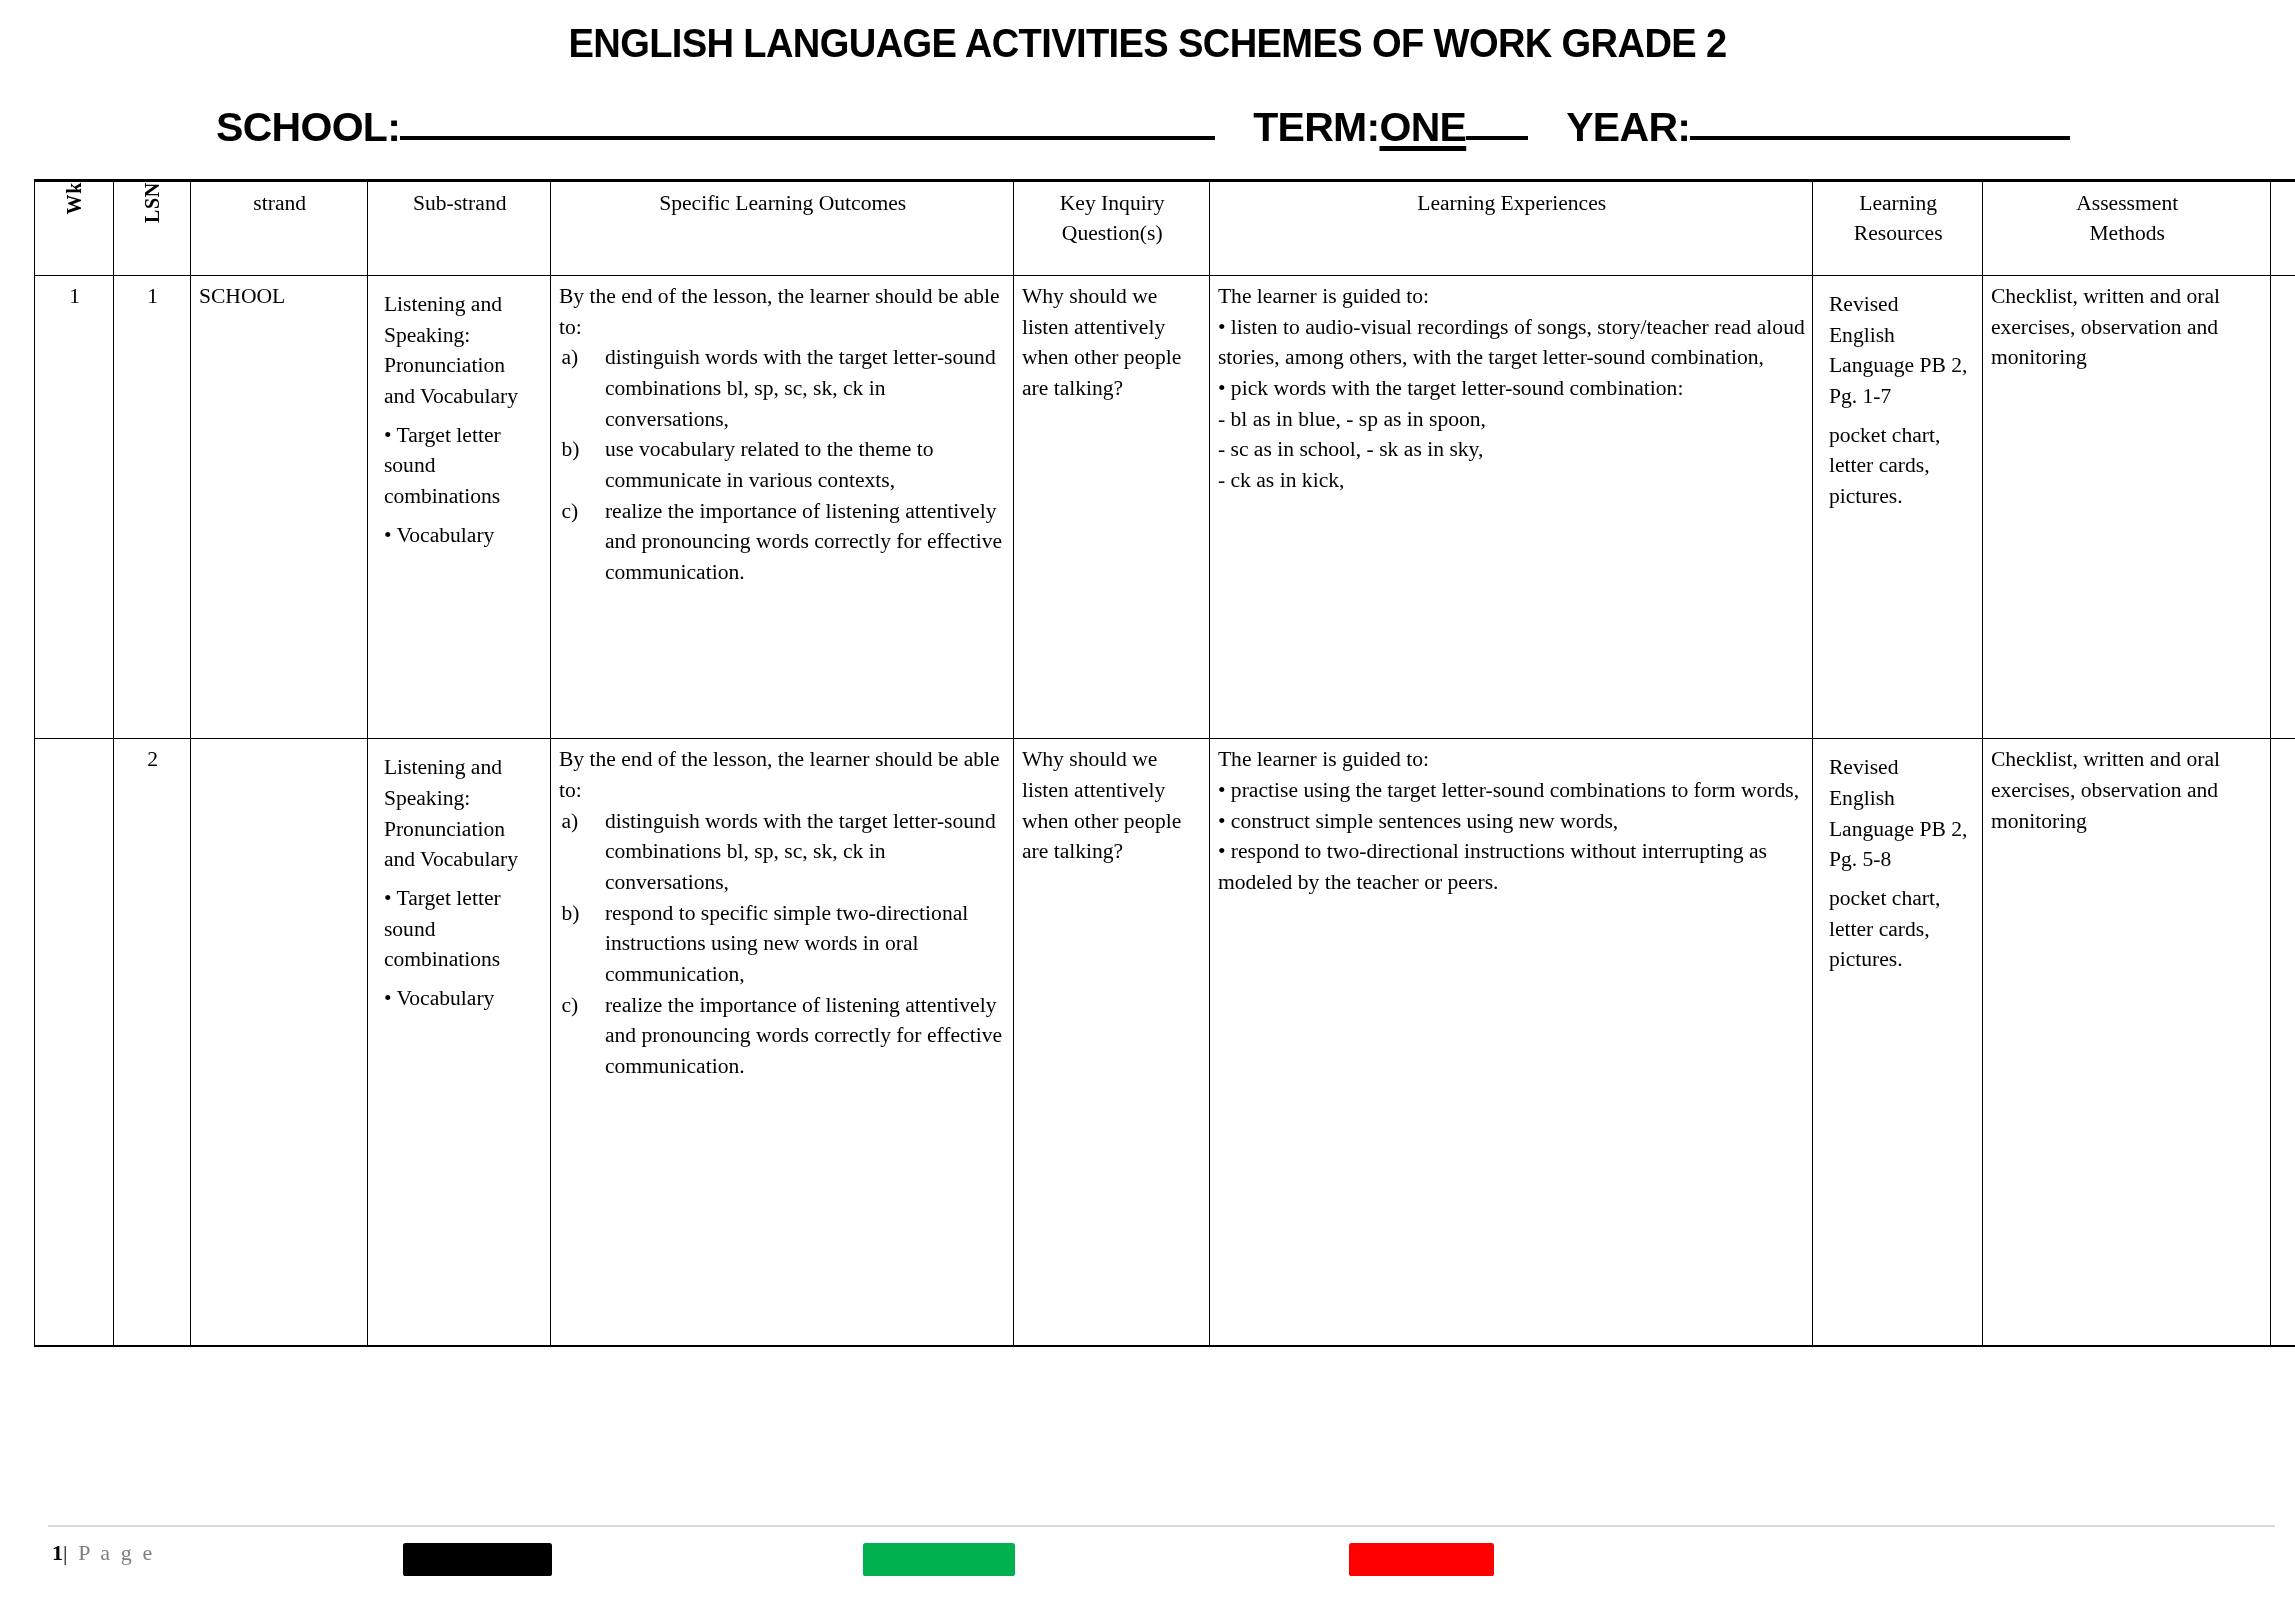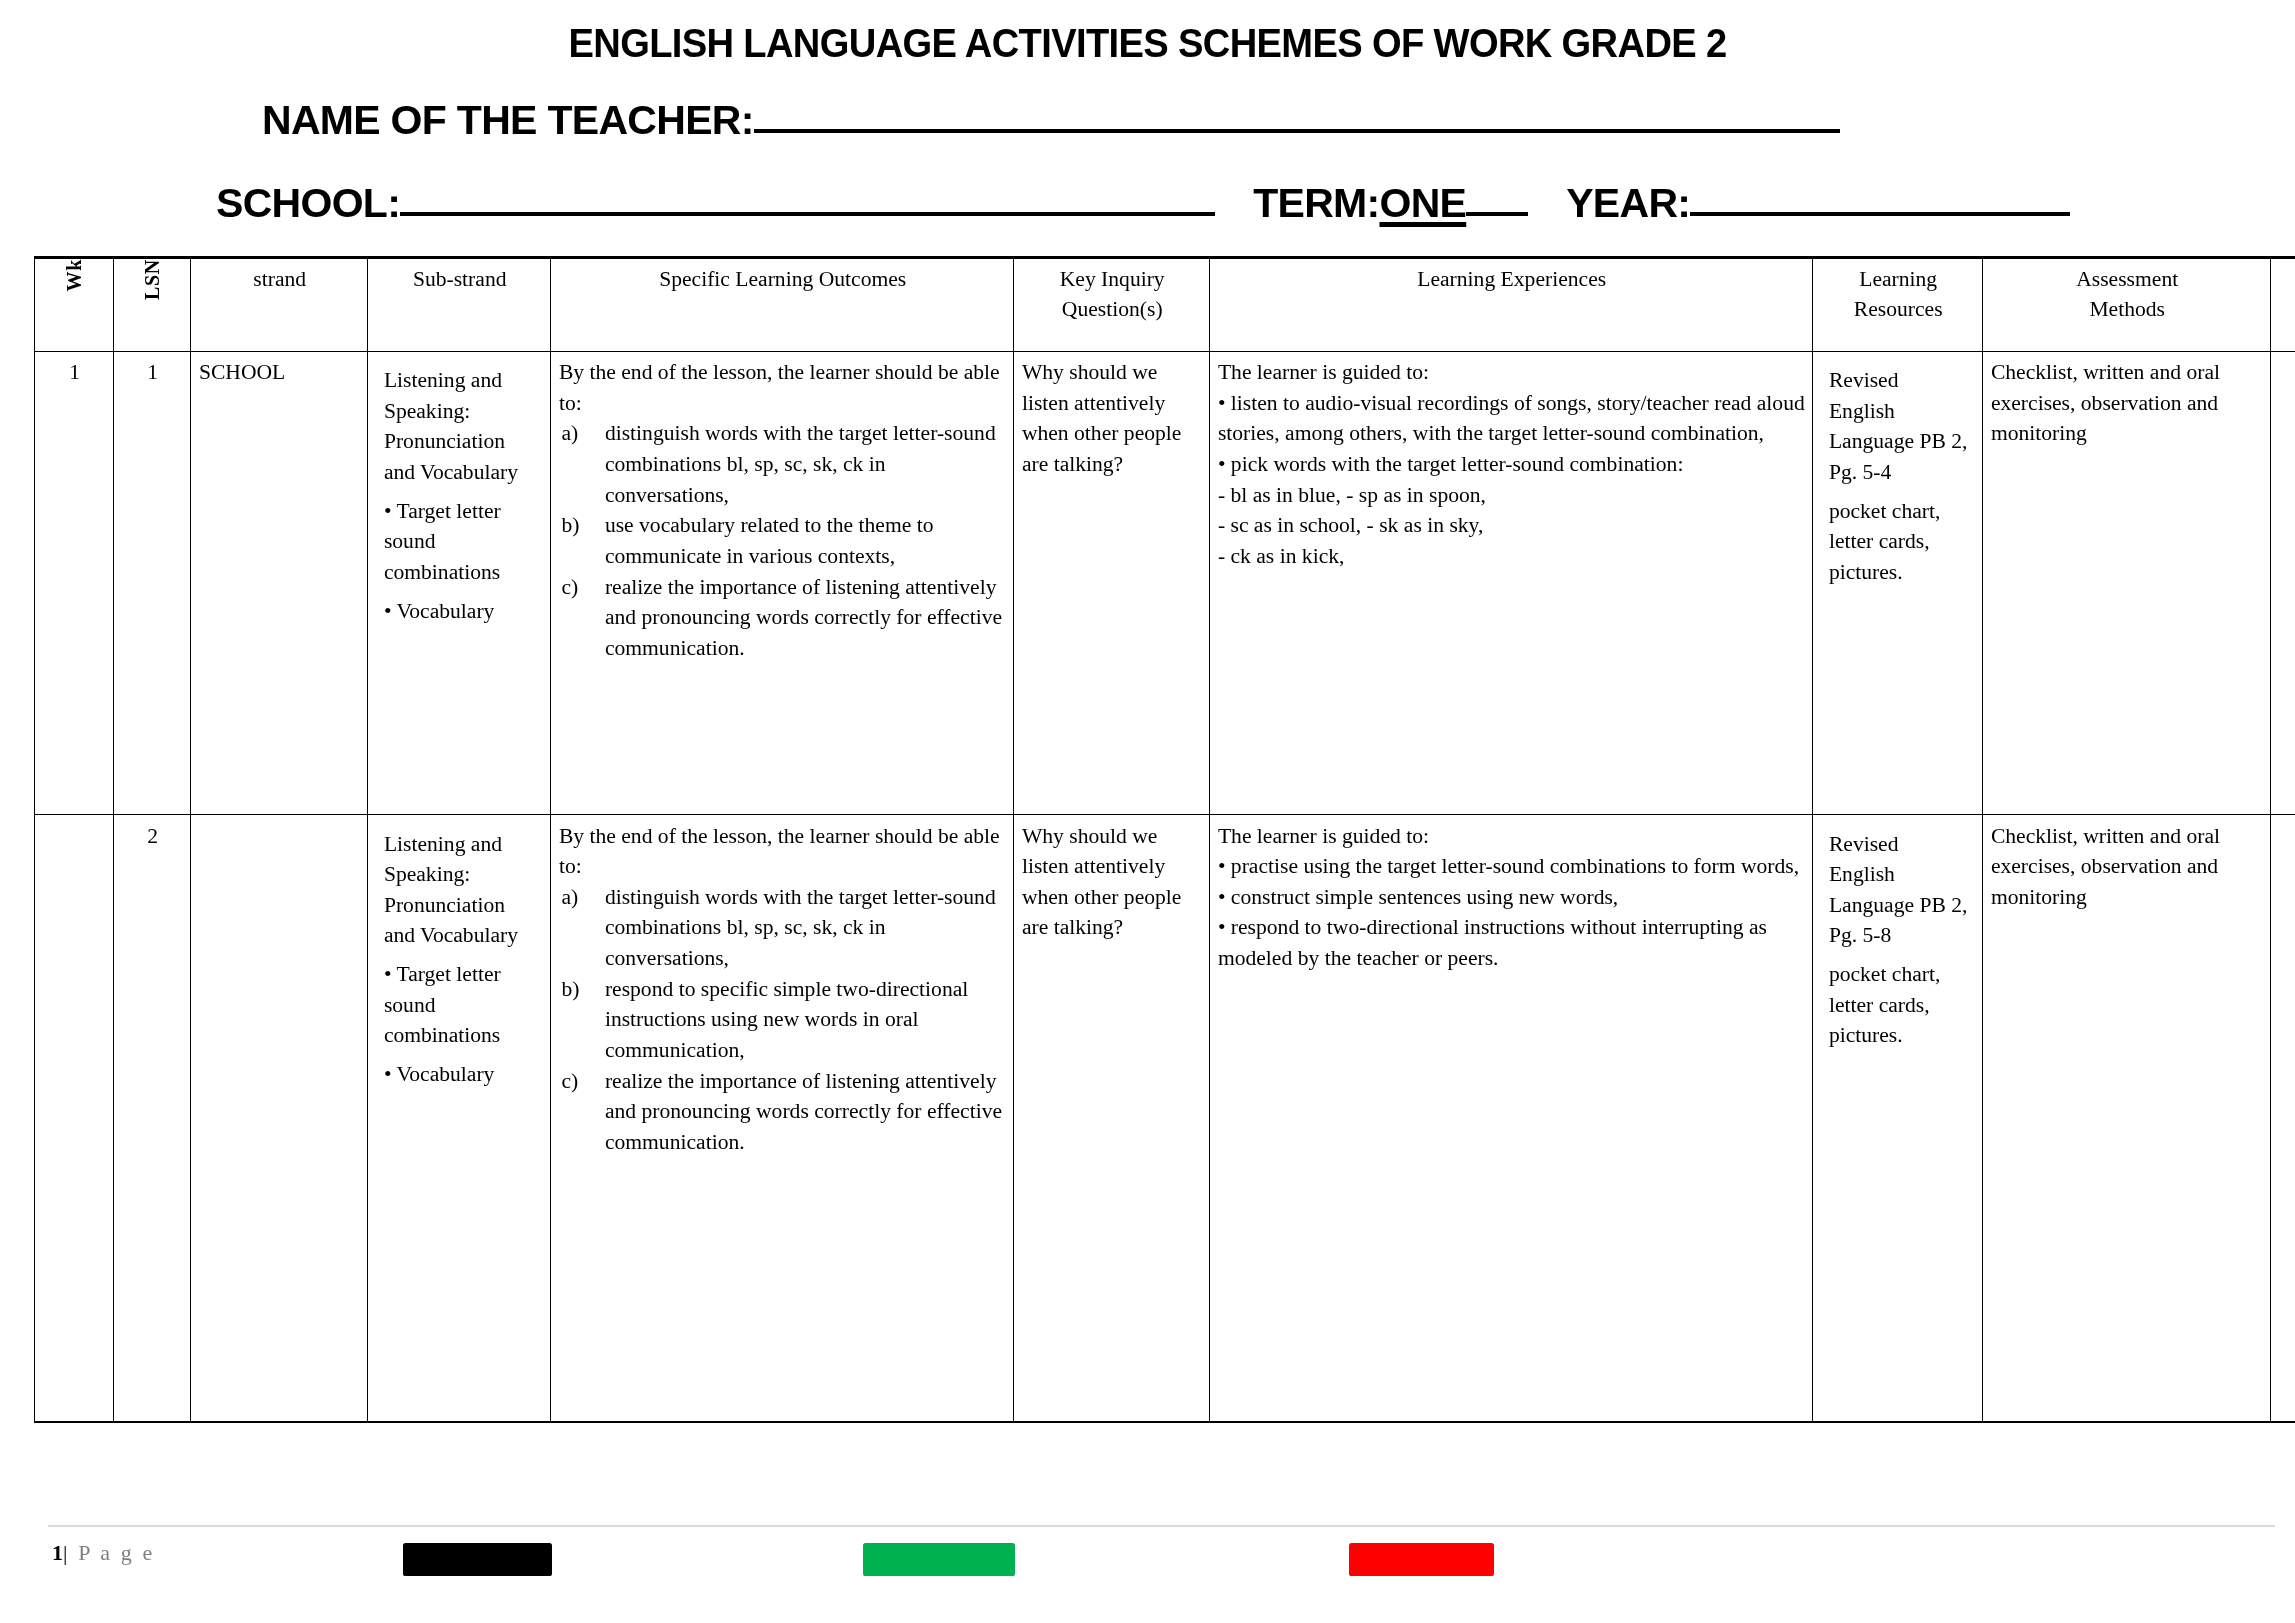--- a/index.html
+++ b/index.html
@@ -214,23 +214,20 @@
   .bar-green { left: 849px; width: 152px; }
   .bar-red   { left: 1335px; width: 145px; }
 </style>
 </head>
 <body>
 
 <div class="doc-header">
 
   <div class="doc-title">ENGLISH LANGUAGE ACTIVITIES SCHEMES OF WORK GRADE 2</div>
 
-  <div class="line-teacher">
-    <span>NAME OF THE TEACHER:</span><span class="blank-rule rule-teacher"></span>
-  </div>
 
   <div class="line-school">
     <span>SCHOOL:</span><span class="blank-rule rule-school"></span><span class="gap-sm"></span><span>TERM:</span><span class="term-value">ONE</span><span class="blank-rule rule-term"></span><span class="gap-sm"></span><span>YEAR:</span><span class="blank-rule rule-year"></span>
   </div>
 
 </div>
 
 <div class="sow-table-wrap">
 <table class="sow">
   <colgroup>
@@ -302,21 +299,21 @@
       <td class="kiq-cell">Why should we listen attentively when other people are talking?</td>
       <td class="lex-cell">
         <div class="intro-line">The learner is guided to:</div>
         <div class="bullet-line">• listen to audio-visual recordings of songs, story/teacher read aloud stories, among others, with the target letter-sound combination,</div>
         <div class="bullet-line">• pick words with the target letter-sound combination:</div>
         <div class="bullet-line">- bl as in blue, - sp as in spoon,</div>
         <div class="bullet-line">- sc as in school, - sk as in sky,</div>
         <div class="bullet-line">- ck as in kick,</div>
       </td>
       <td class="lre-cell">
-        <div class="plain-line">Revised English Language PB 2, Pg. 5-4</div>
+        <div class="plain-line">Revised English Language PB 2, Pg. 1-7</div>
         <div class="plain-line">pocket chart, letter cards, pictures.</div>
       </td>
       <td class="asm-cell">Checklist, written and oral exercises, observation and monitoring</td>
       <td></td>
     </tr>
 
     <tr class="row-2">
       <td class="num-cell"></td>
       <td class="num-cell">2</td>
       <td class="strand-cell"></td>

